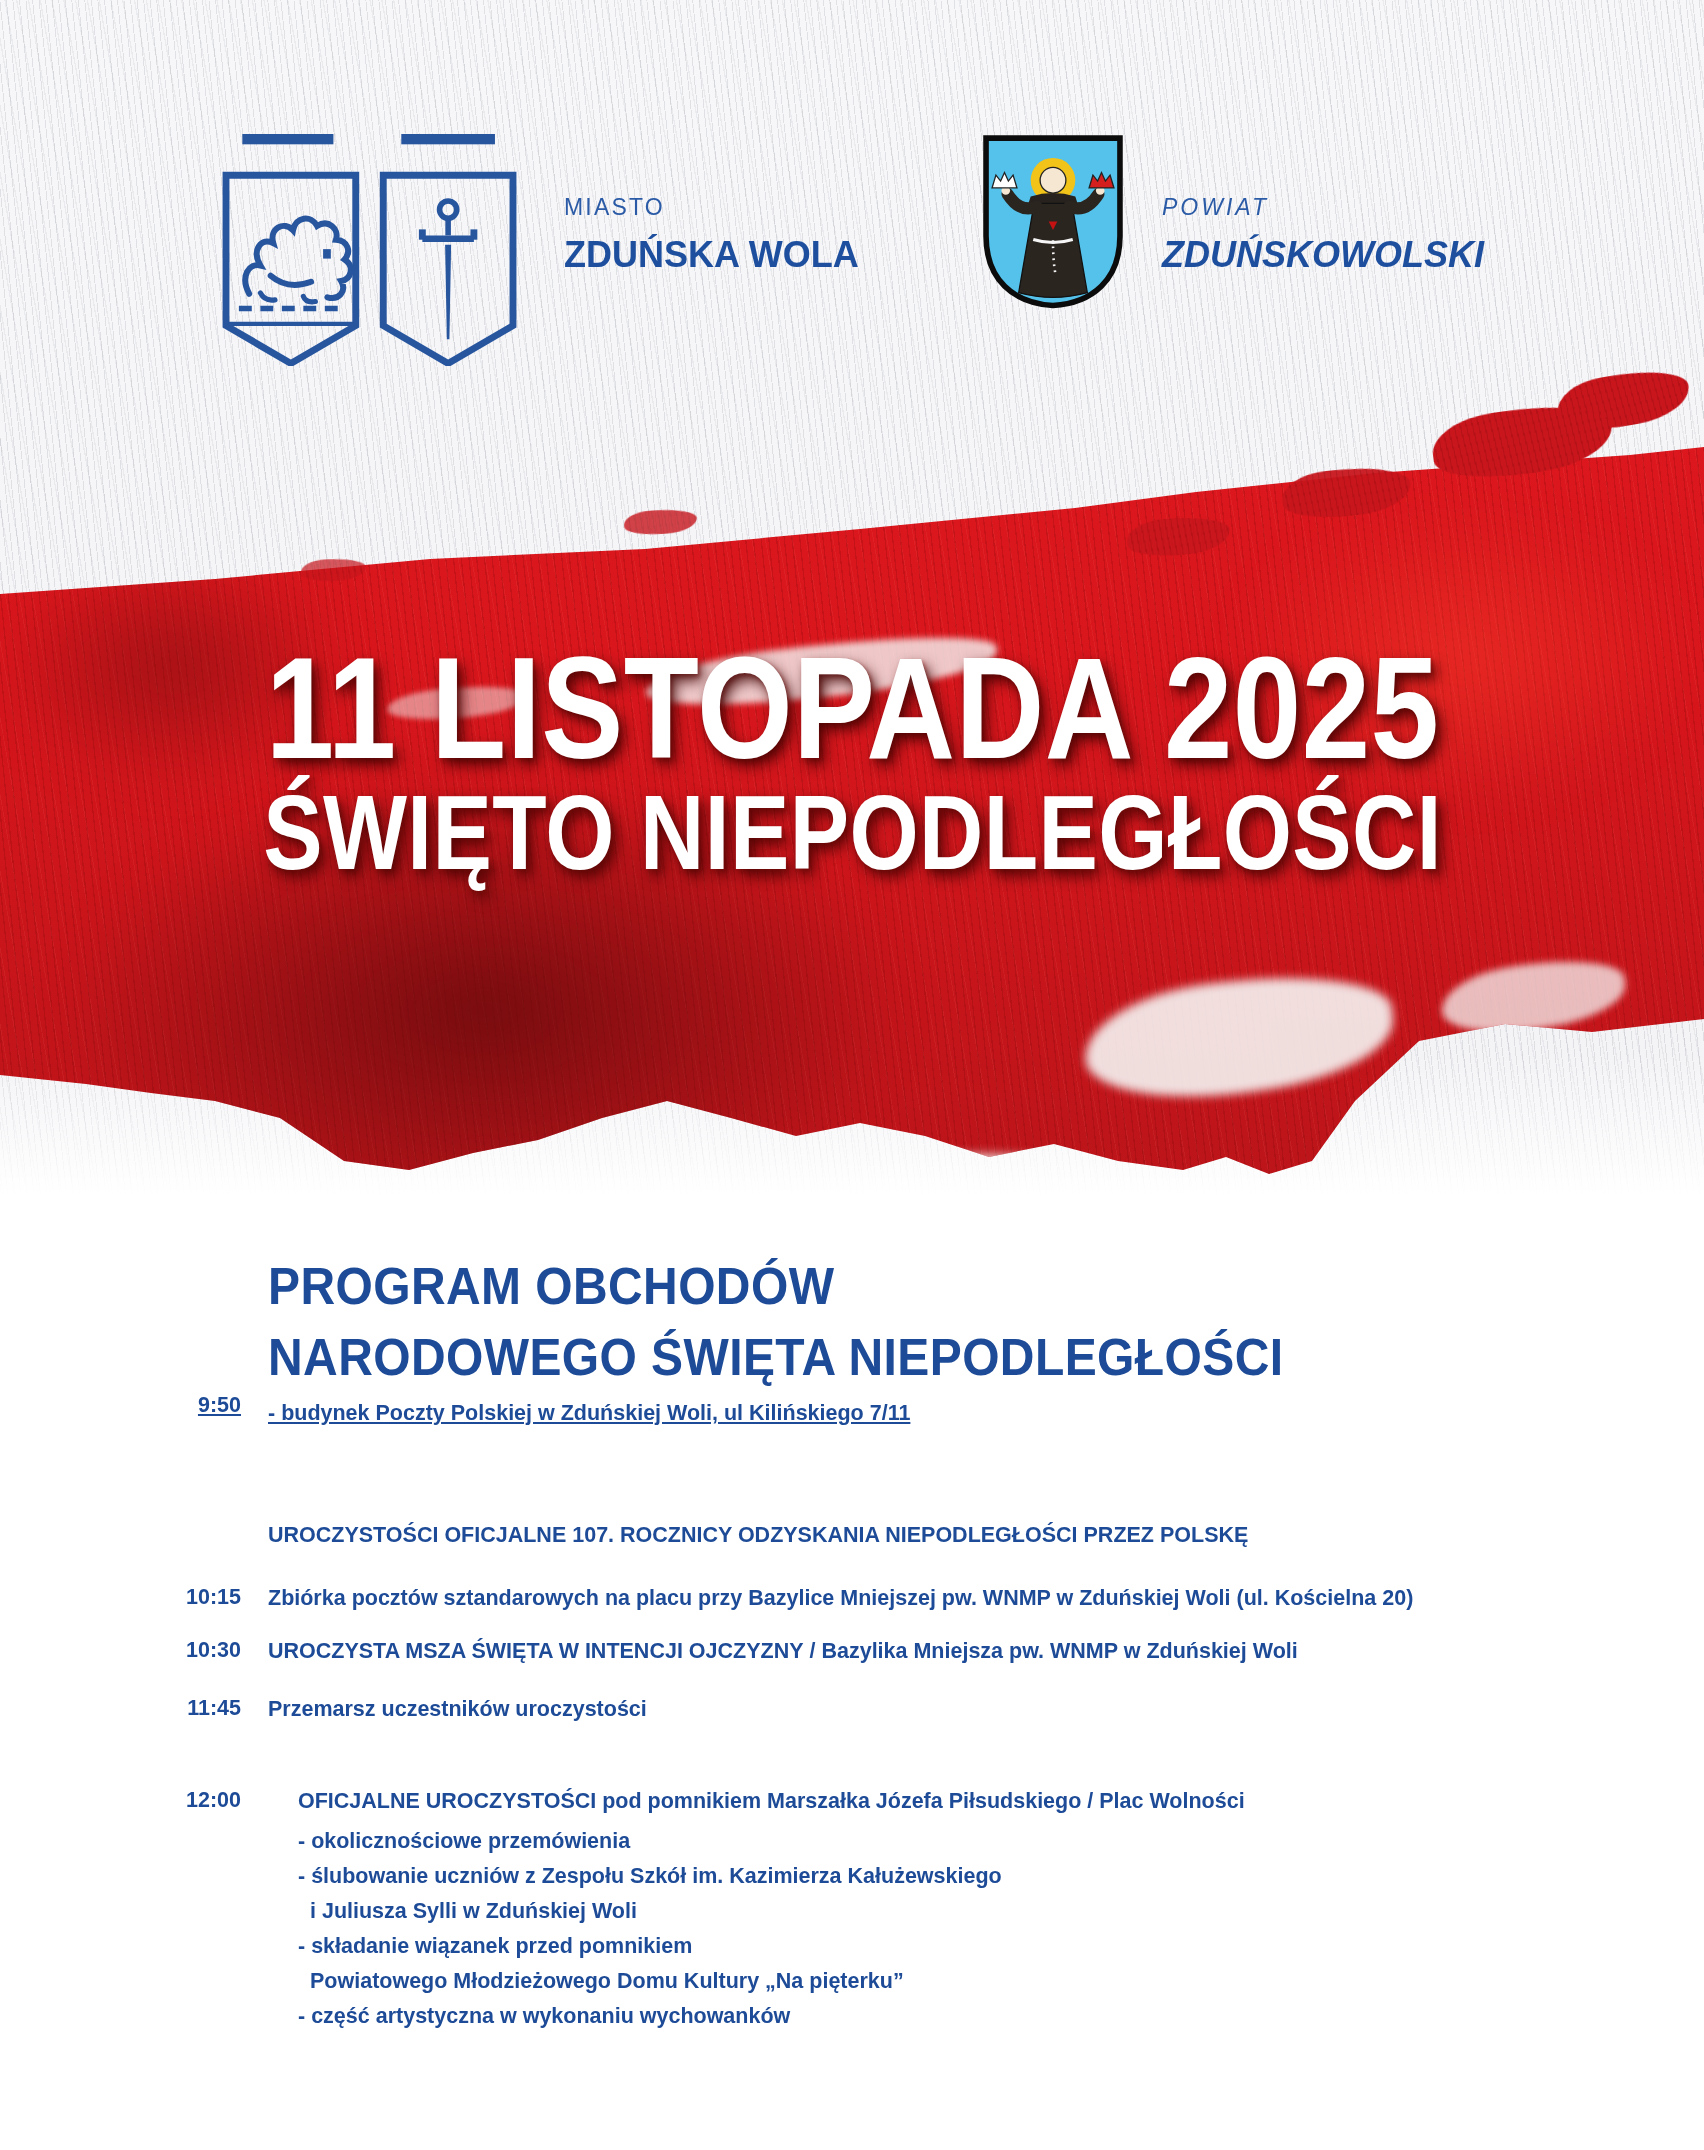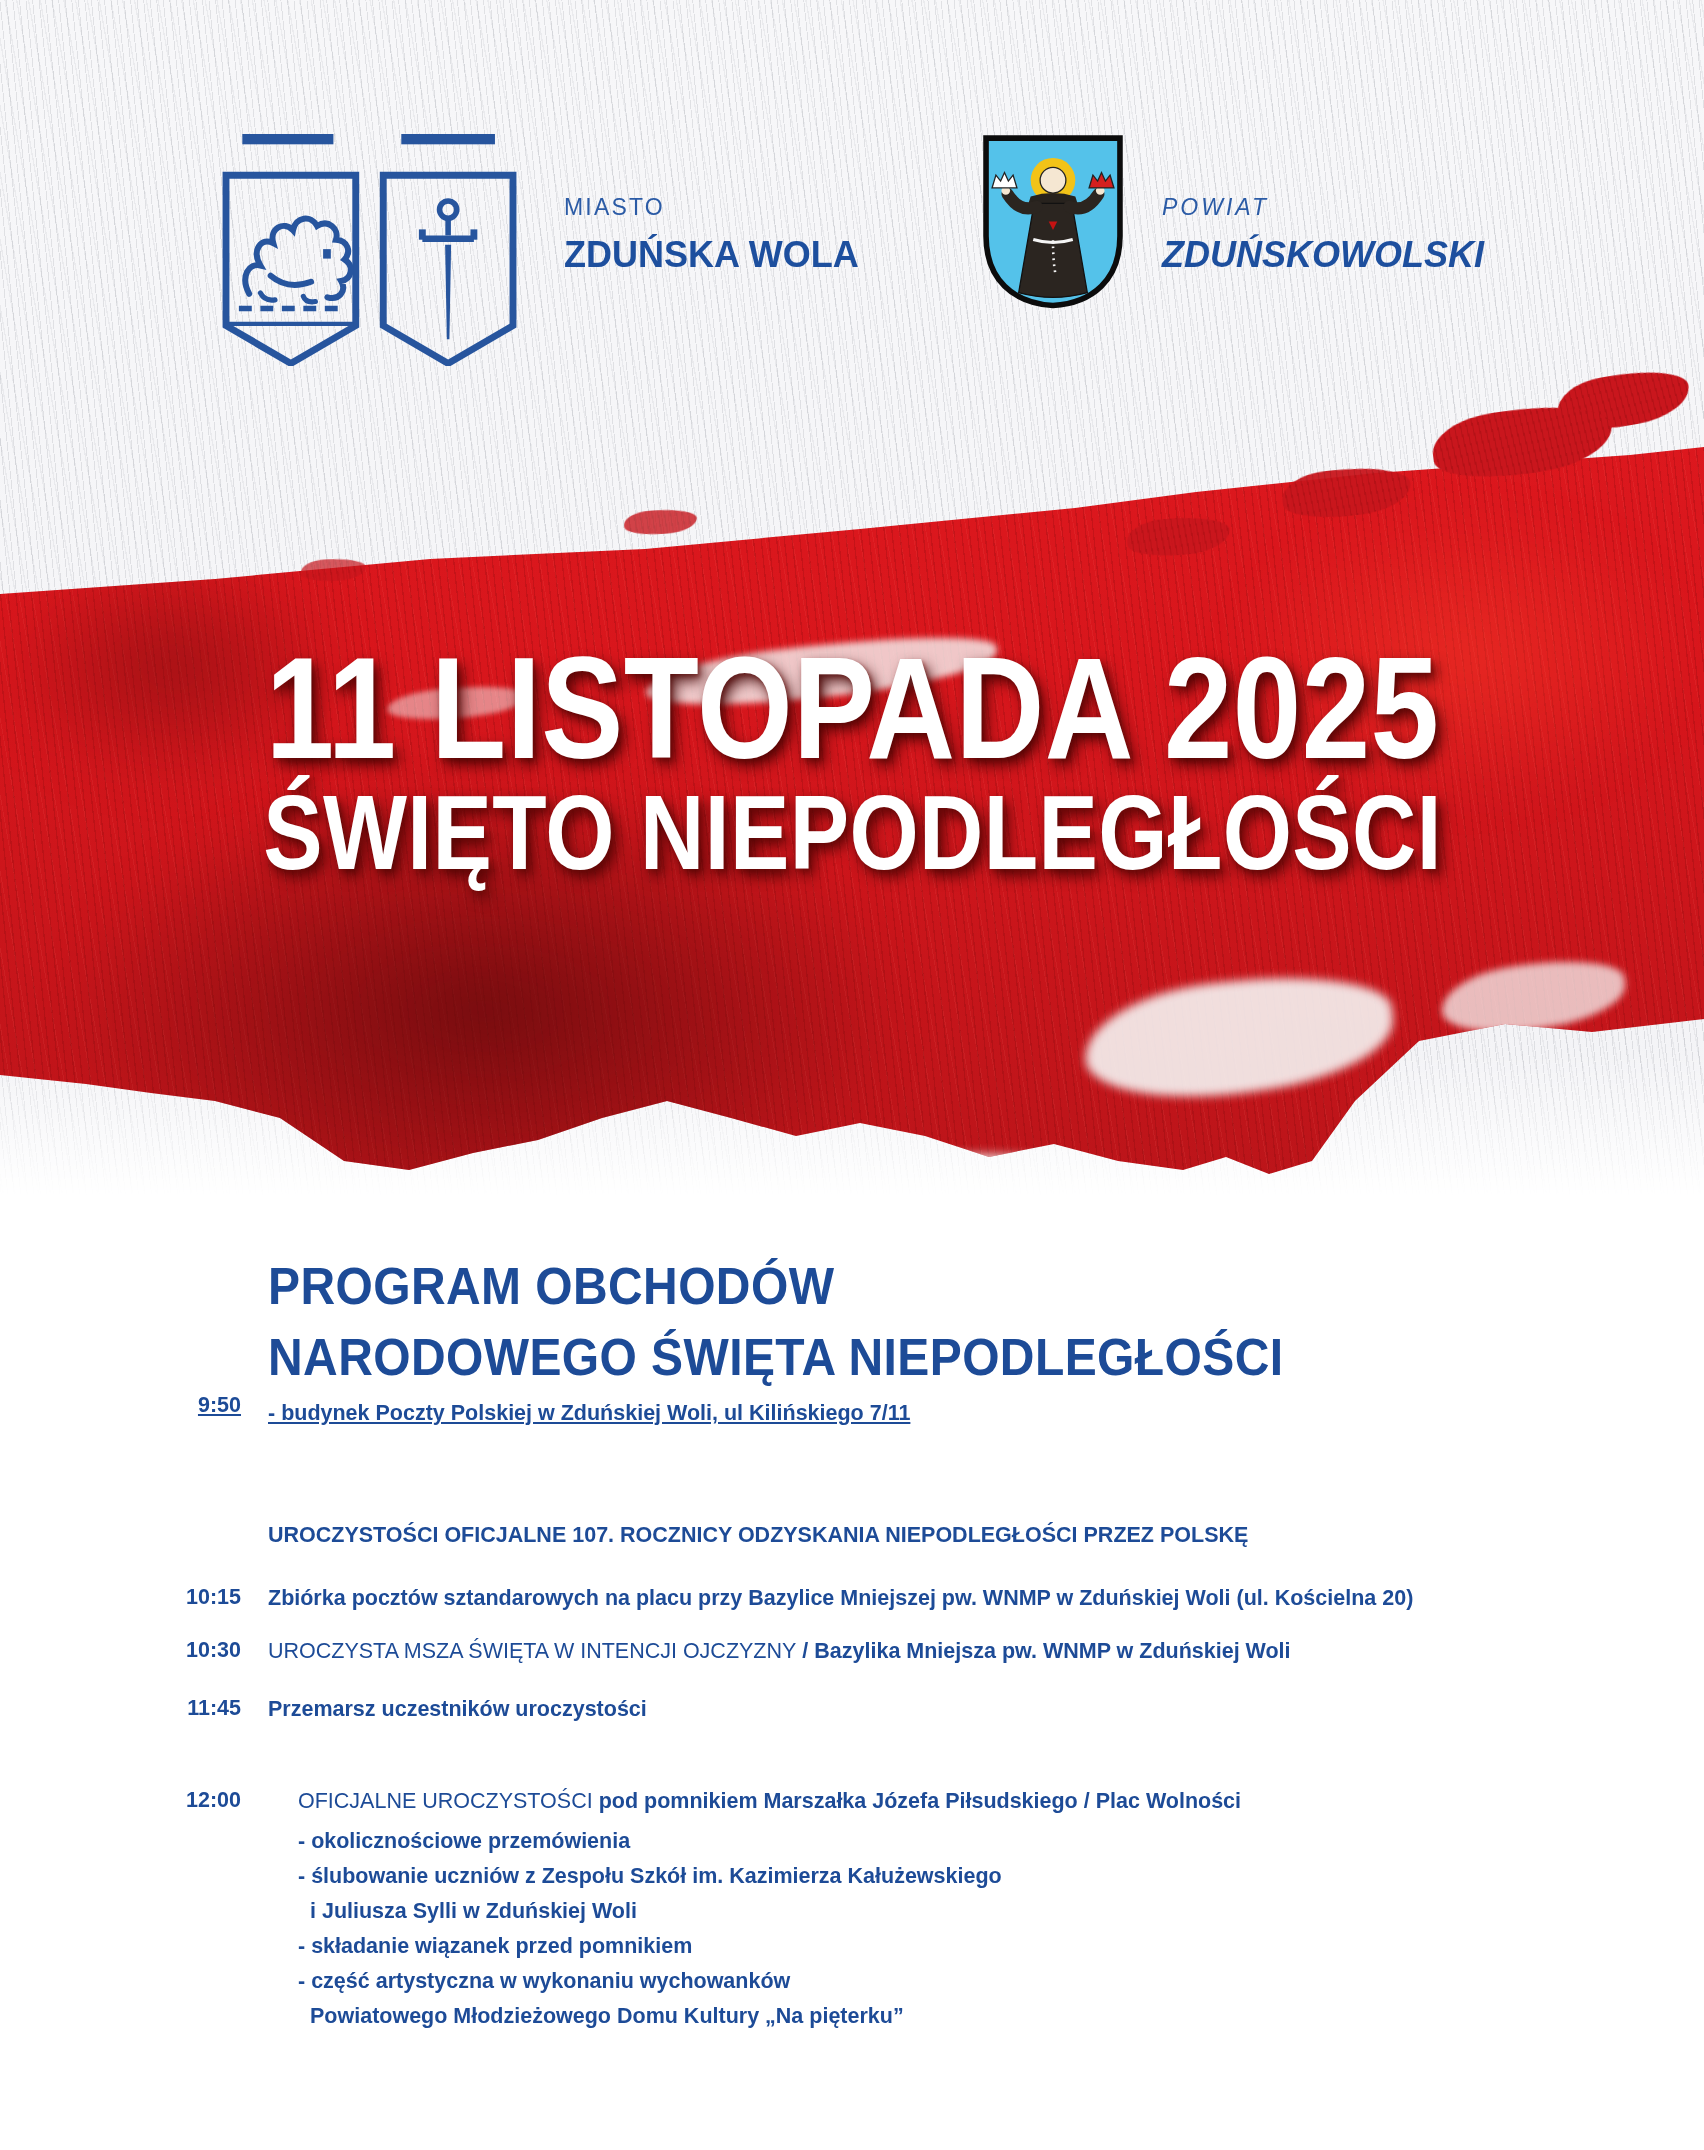--- a/index.html
+++ b/index.html
@@ -50,21 +50,21 @@
   .hero-date{top:625px;font-size:123px;}
   .hero-title{top:772px;font-size:89px;}
 
   
   .pheading{position:absolute;left:268px;top:1251px;color:#1d4b97;font-weight:900;font-size:48px;
     line-height:1.38;letter-spacing:0.4px;transform:scaleY(1.08);transform-origin:top left;white-space:nowrap;}
   .prow{position:absolute;left:142px;display:flex;align-items:flex-start;color:#1d4b97;}
   .ptime{flex:0 0 99px;width:99px;text-align:right;font-weight:800;font-size:21.5px;line-height:1.1;}
   .pdesc{margin-left:27px;width:1316px;font-size:21.5px;font-weight:600;line-height:38px;}
   .pdesc.single{line-height:1.15;}
-  .pdesc .b{font-weight:400;}
+  .pdesc .b{font-weight:700;}
   .main-line{line-height:1.15;}
   .sub-line{line-height:1.15;margin-top:10.3px;}
   .sub-first{margin-top:15.5px;}
   .cont{padding-left:12px;}
 </style>
 </head>
 <body>
 
 <div class="poster">
 
@@ -180,20 +180,20 @@
   </div>
 
   <div class="prow" style="top:1789px;gap:30px;">
     <div class="ptime">12:00</div>
     <div class="pdesc">
       <div class="main-line"><span class="b">OFICJALNE UROCZYSTOŚCI</span><span> pod pomnikiem Marszałka Józefa Piłsudskiego / Plac Wolności</span></div>
       <div class="sub-line sub-first">- okolicznościowe przemówienia</div>
       <div class="sub-line">- ślubowanie uczniów z Zespołu Szkół im. Kazimierza Kałużewskiego</div>
       <div class="sub-line cont">i Juliusza Sylli w Zduńskiej Woli</div>
       <div class="sub-line">- składanie wiązanek przed pomnikiem</div>
+      <div class="sub-line cont">Powiatowego Młodzieżowego Domu Kultury  „Na pięterku”</div>
       <div class="sub-line">- część artystyczna w wykonaniu wychowanków</div>
-      <div class="sub-line cont">Powiatowego Młodzieżowego Domu Kultury  „Na pięterku”</div>
     </div>
   </div>
 
 
 </div>
 
 
 </body></html>

